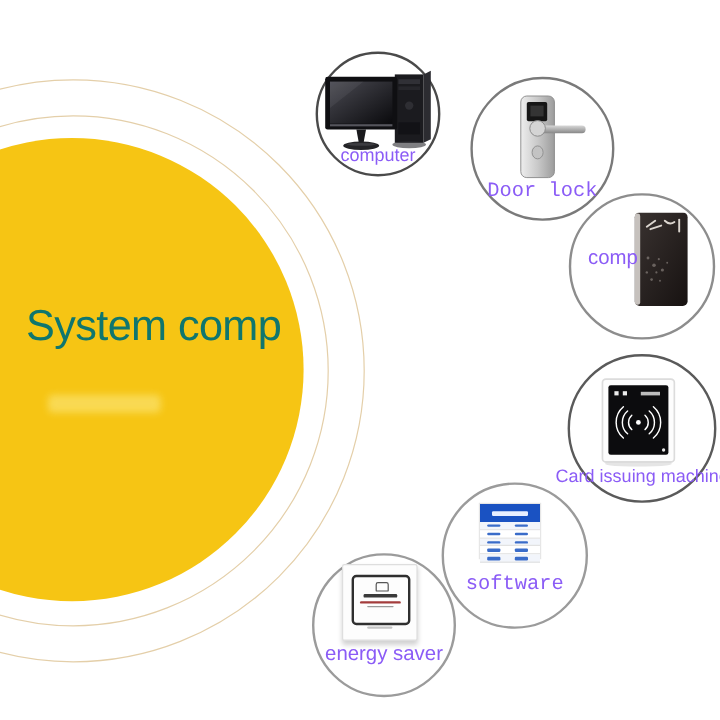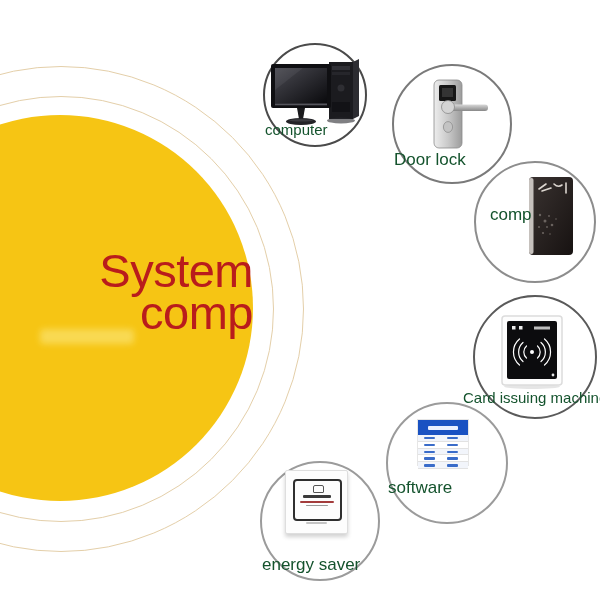--- a/index.html
+++ b/index.html
@@ -10,42 +10,42 @@
   
   .ring{position:absolute;border-radius:50%;border:1.5px solid #e4cfa9;background:transparent;}
   #ring-outer{left:-182px;top:66px;width:484px;height:484px;}
   #ring-inner{left:-152px;top:96px;width:424px;height:424px;}
   
   #hero-circle{
     position:absolute;left:-133px;top:115px;width:386px;height:386px;
     border-radius:50%;background:#f6c514;
   }
   #hero-title{
-    position:absolute;left:3px;top:250px;width:250px;text-align:right;
-    font-size:47px;line-height:42px;color:#b91c1c;letter-spacing:-0.5px;
+    position:absolute;left:3px;top:250px;width:250px;text-align:center;
+    font-size:36px;line-height:42px;color:#0f766e;letter-spacing:-0.5px;
   }
   #watermark{
     position:absolute;left:40px;top:329px;width:94px;height:15px;
     background:#fadf63;opacity:.8;filter:blur(3px);border-radius:4px;
   }
   
   .item-circle{position:absolute;background:#ffffff;border-radius:50%;}
-  .item-label{position:absolute;color:#14532d;white-space:nowrap;}
+  .item-label{position:absolute;color:#8b5cf6;text-align:center;white-space:nowrap;}
   #c-computer{left:263px;top:43px;width:100px;height:100px;border:2px solid #4a4a4a;}
-  #c-doorlock{left:392px;top:64px;width:116px;height:116px;border:2px solid #7a7a7a;}
+  #c-doorlock{left:392px;top:64px;width:116px;height:116px;border:2px solid #7a7a7a;font-family:Liberation Mono, monospace;}
   #c-card{left:474px;top:161px;width:118px;height:118px;border:2px solid #8d8d8d;}
   #c-issuer{left:473px;top:295px;width:120px;height:120px;border:2px solid #5a5a5a;}
-  #c-software{left:386px;top:402px;width:118px;height:118px;border:2px solid #9b9b9b;}
+  #c-software{left:368px;top:402px;width:118px;height:118px;border:2px solid #9b9b9b;font-family:Liberation Mono, monospace;}
   #c-energy{left:260px;top:461px;width:116px;height:116px;border:2px solid #9b9b9b;}
   #c-computer .item-label{left:0;width:100px;top:76px;font-size:15px;}
   #c-doorlock .item-label{left:0;width:116px;top:84px;font-size:17px;}
   #c-card .item-label{left:14px;top:42px;font-size:17px;}
   #c-issuer .item-label{left:-12px;width:144px;top:92px;font-size:15px;}
   #c-software .item-label{left:0;width:118px;top:74px;font-size:17px;}
-  #c-energy .item-label{left:0;width:116px;top:72px;font-size:17px;margin-top:20px;}
+  #c-energy .item-label{left:0;width:116px;top:72px;font-size:17px;}
   .device{position:absolute;}
   
   #sw-ui{left:30px;top:16px;width:50px;height:45px;box-shadow:0 0 0 1px #e6e6e6;}
   #sw-header{height:15px;background:#1a52c2;position:relative;}
   #sw-header .t{position:absolute;left:10px;top:6px;width:30px;height:3.5px;background:#e9efff;border-radius:1px;}
   .sw-row{height:5.8px;position:relative;border-bottom:1px solid #e2e2e2;background:#ffffff;}
   .sw-row:nth-child(odd){background:#f2f5fb;}
   .sw-row .b1,.sw-row .b2{position:absolute;top:2px;height:2.4px;background:#3a6cc9;border-radius:1px;}
   .sw-row .b1{left:6px;width:11px;}
   .sw-row .b2{left:29px;width:11px;}

